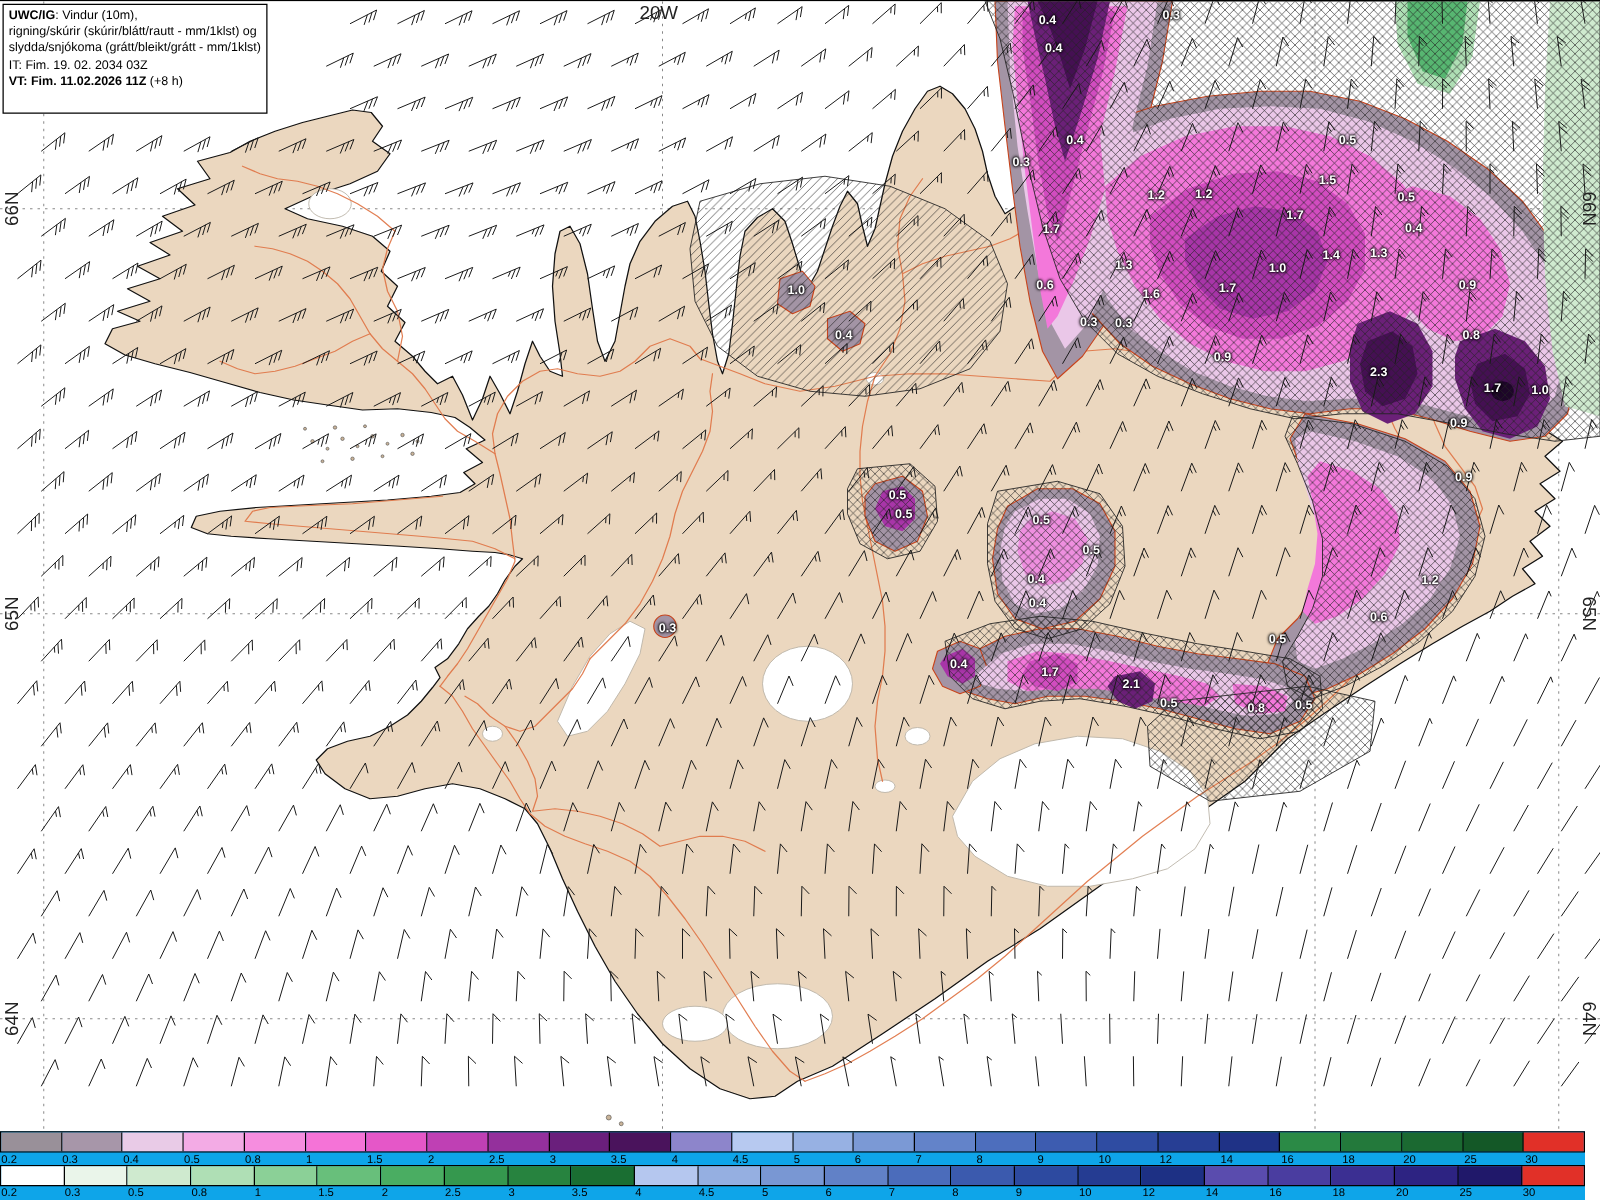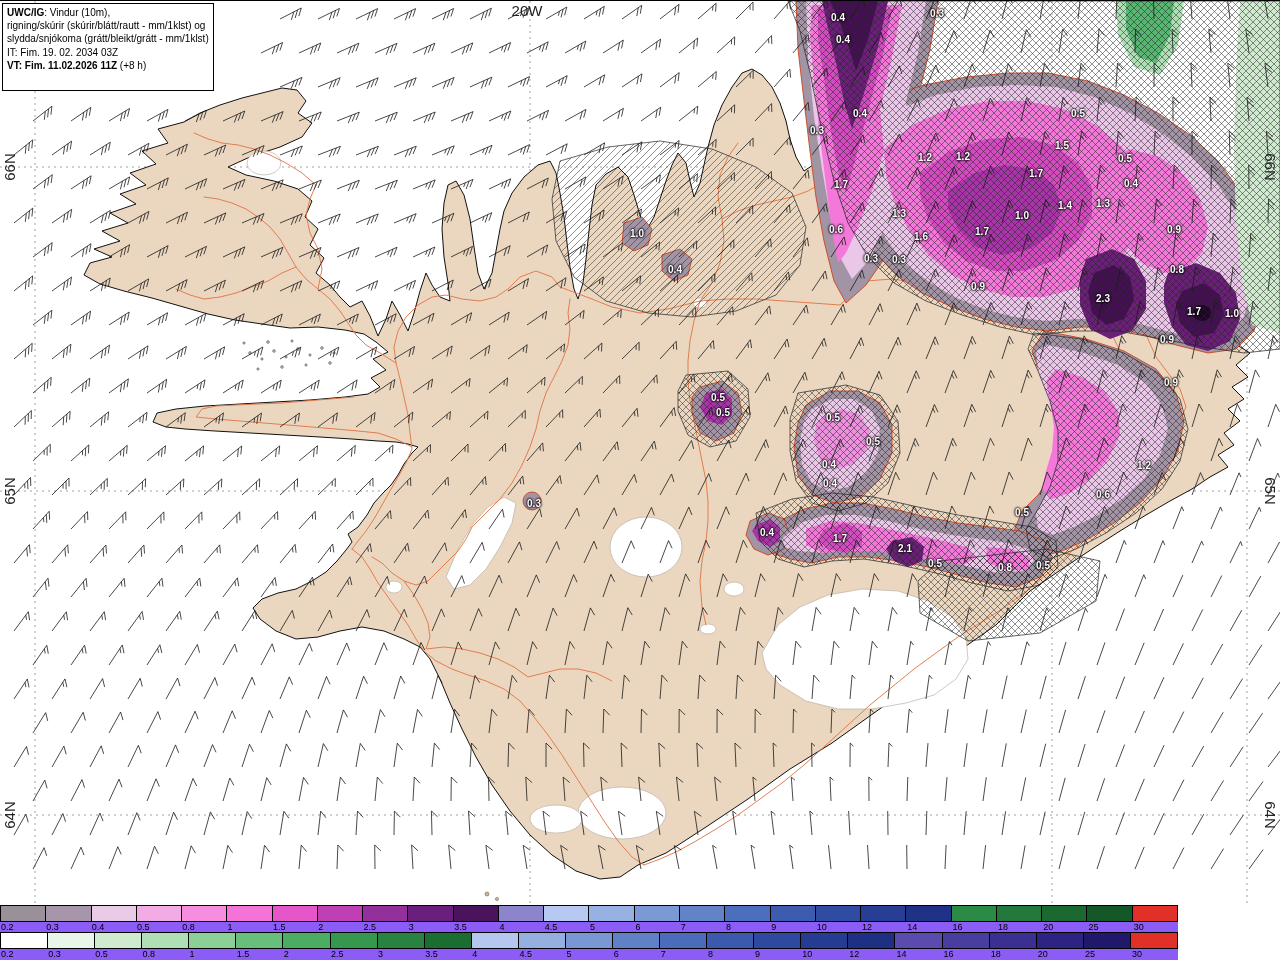--- a/index.html
+++ b/index.html
@@ -8,21 +8,21 @@
   #map svg{position:absolute;left:0;top:0;}
   #title-box{position:absolute;left:2px;top:2px;z-index:6;background:#fff;border:1px solid #000;
     padding:2px 4px 18px 4px;font-size:10px;line-height:1.32;color:#000;max-width:256px;}
   #title-box b{font-weight:bold;}
   .vlab{position:absolute;transform:translate(-50%,-50%);font-size:10px;font-weight:bold;color:#fff;
     text-shadow:0 0 2px #000,0 0 2px #000,0 0 3px #000;z-index:4;white-space:nowrap;}
   .glab{position:absolute;font-size:15px;color:#222;z-index:4;white-space:nowrap;}
   .glab.top{transform:translateX(-50%);top:1px;}
   .glab.left{left:1px;writing-mode:vertical-rl;transform:translateY(-50%) rotate(180deg);}
   .glab.right{right:1px;writing-mode:vertical-rl;transform:translateY(-50%);}
-  #legend{position:absolute;left:0;bottom:0;width:1178px;height:55px;background:#8b5cf6;z-index:7;}
+  #legend{position:absolute;left:0;bottom:0;width:1268px;height:55px;background:#0ea5e9;z-index:7;}
   .legend-row{height:27px;}
   .legend-row .bar{display:flex;height:17px;border:1px solid #000;box-sizing:border-box;}
   .legend-row .cell{flex:1;border-right:1px solid #000;}
   .legend-row .cell:last-child{border-right:none;}
   .legend-row .labels{display:flex;height:10px;}
   .legend-row .lab{flex:1;font-size:9px;line-height:10px;color:#000;padding-left:1px;overflow:visible;white-space:nowrap;}
 </style>
 </head>
 <body>
 

